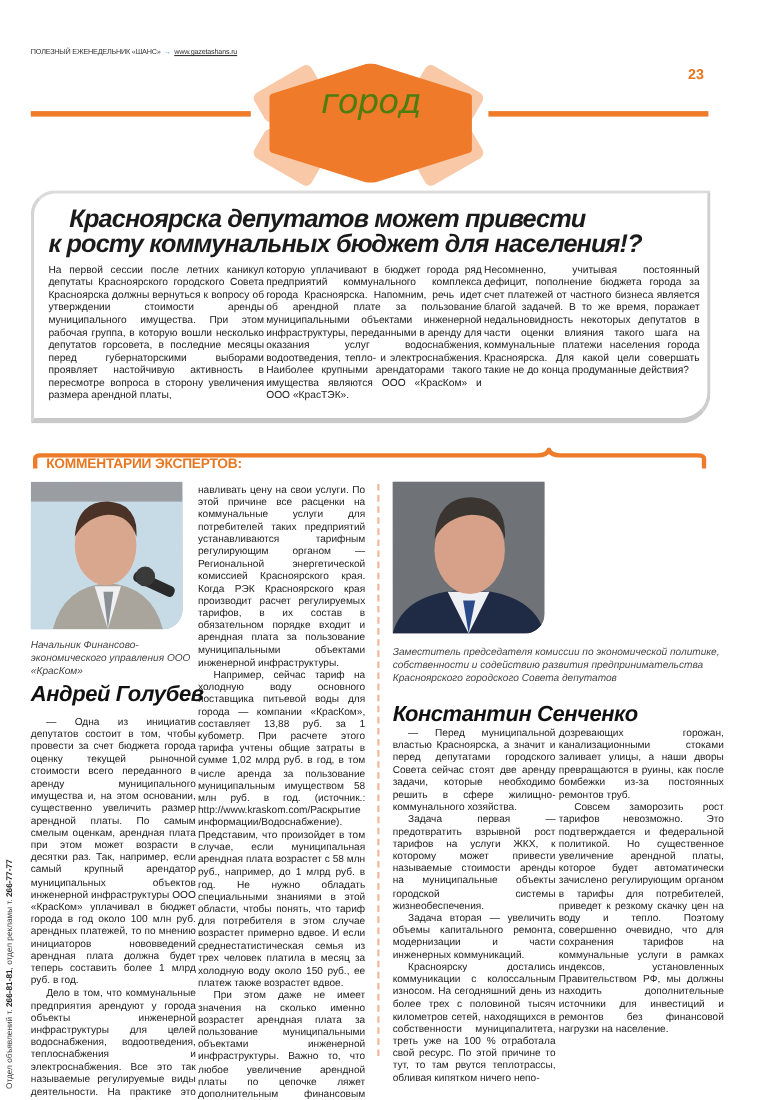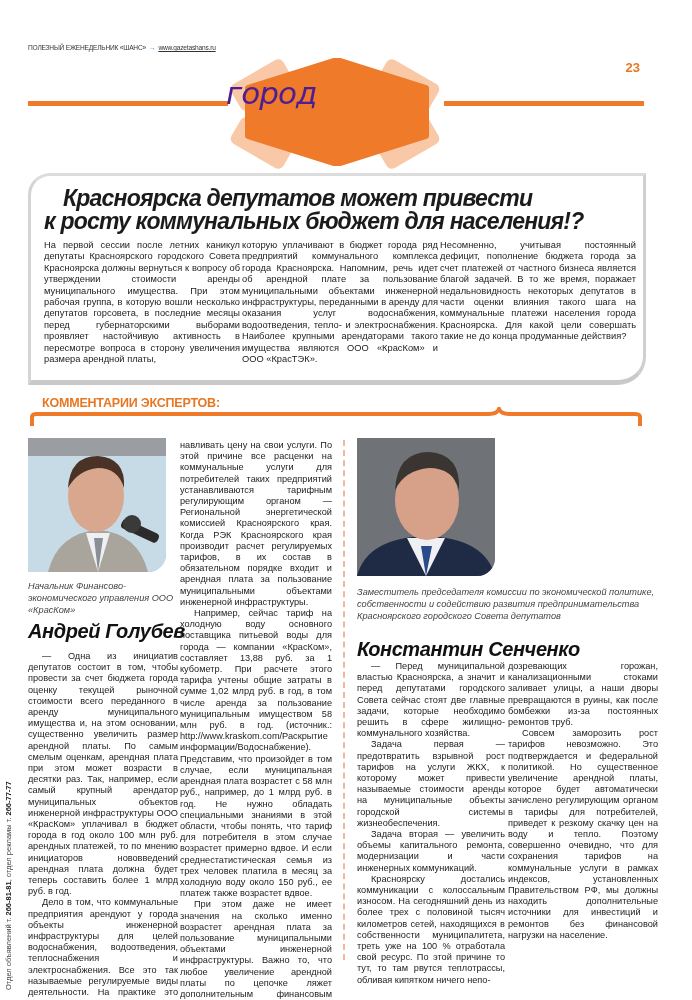--- a/index.html
+++ b/index.html
@@ -14,32 +14,32 @@
   .rule-left { position: absolute; left: 28px; top: 101px; width: 200px; height: 5px; background: #ee7a2a; }
   .rule-right { position: absolute; left: 444px; top: 101px; width: 200px; height: 5px; background: #ee7a2a; }
 
   .badge-wing { position: absolute; width: 60px; height: 30px; background: #f9c8a6; border-radius: 6px; }
   .w1 { left: 232px; top: 70px; transform: rotate(-30deg); }
   .w2 { left: 378px; top: 70px; transform: rotate(30deg); }
   .w3 { left: 232px; top: 128px; transform: rotate(30deg); }
   .w4 { left: 378px; top: 128px; transform: rotate(-30deg); }
   .badge { position: absolute; left: 226px; top: 58px; width: 222px; height: 108px; }
   .badge svg { position: absolute; left: 0; top: 0; }
-  .badge-text { position: absolute; left: 0; top: 22px; width: 222px; color: #4c1d95; font-style: italic; font-size: 31px; line-height: 27px; font-family: "DejaVu Sans", sans-serif; letter-spacing: -1px; }
+  .badge-text { position: absolute; left: 0; top: 22px; width: 222px; text-align: center; color: #4d7c0f; font-style: italic; font-size: 31px; line-height: 27px; font-family: "DejaVu Sans", sans-serif; letter-spacing: -1px; }
 
   .lead-box { position: absolute; left: 28px; top: 173px; width: 618px; height: 212px; border: 3px solid #d4d4d4; border-radius: 22px 0 28px 0; border-top-color: #dcdcdc; border-right-color: #cfcfcf; border-bottom: 5px solid #c9c9c9; }
   .headline { position: absolute; left: 44px; top: 187px; width: 580px; font-size: 23px; line-height: 23px; font-weight: bold; font-style: italic; color: #1b1b1b; letter-spacing: -0.8px; }
   .headline .l1 { display: block; padding-left: 19px; }
   .lead-col { position: absolute; top: 240px; font-size: 9.3px; line-height: 11.4px; text-align: justify; color: #222; }
   .lead-col.c1 { left: 44px; width: 196px; }
   .lead-col.c2 { left: 242px; width: 196px; }
   .lead-col.c3 { left: 440px; width: 196px; }
 
   .brace { position: absolute; left: 29px; top: 407px; width: 615px; height: 20px; }
-  .section-title { position: absolute; left: 42px; top: 396px; font-size: 12.5px; font-weight: bold; color: #e87722; letter-spacing: -0.2px; }
+  .section-title { position: absolute; left: 42px; top: 414px; font-size: 12.5px; font-weight: bold; color: #e87722; letter-spacing: -0.2px; }
 
   .photo { position: absolute; overflow: hidden; border-radius: 0 0 18px 0; }
   .photo.p1 { left: 28px; top: 438px; width: 138px; height: 134px; background: linear-gradient(160deg, #cfe0ea 0%, #b9cfdc 45%, #a6b2bc 100%); }
   .photo.p2 { left: 357px; top: 438px; width: 138px; height: 138px; background: linear-gradient(180deg, #5b5e62 0%, #7a7d82 60%, #8a8d92 100%); }
 
   .caption { position: absolute; font-style: italic; font-size: 9.2px; line-height: 12px; color: #444; }
   .caption.cap1 { left: 28px; top: 580px; width: 150px; }
   .caption.cap2 { left: 357px; top: 586px; width: 300px; }
   .expert-name { position: absolute; font-size: 20px; font-weight: bold; font-style: italic; color: #111; letter-spacing: -0.4px; }
   .expert-name.n1 { left: 28px; top: 620px; }
@@ -130,21 +130,21 @@
     <path d="M50 100 L69 138 L88 100 Z" fill="#eef0f3"></path>
     <path d="M64 108 L69 138 L75 108 Z" fill="#2b4a8a"></path>
     <ellipse cx="70" cy="62" rx="32" ry="40" fill="#d7a189"></ellipse>
     <path d="M38 52 Q40 14 72 14 Q104 16 102 52 Q96 30 72 30 Q48 32 38 52 Z" fill="#3a3530"></path>
   </svg>
 </div>
 <div class="caption cap2">Заместитель председателя комиссии по экономической политике, собственности и содействию развития предпринимательства Красноярского городского Совета депутатов</div>
 <div class="expert-name n2">Константин Сенченко</div>
 
 <div class="body-col b1">
-  <p>— Перед муниципальной властью Красноярска, а значит и перед депутатами городского Совета сейчас стоят две главные задачи, которые необходимо решить в сфере жилищно-коммунального хозяйства.</p>
+  <p>— Перед муниципальной властью Красноярска, а значит и перед депутатами городского Совета сейчас стоят две аренду задачи, которые необходимо решить в сфере жилищно-коммунального хозяйства.</p>
   <p>Задача первая — предотвратить взрывной рост тарифов на услуги ЖКХ, к которому может привести называемые стоимости аренды на муниципальные объекты городской системы жизнеобеспечения.</p>
   <p>Задача вторая — увеличить объемы капитального ремонта, модернизации и части инженерных коммуникаций.</p>
   <p>Красноярску достались коммуникации с колоссальным износом. На сегодняшний день из более трех с половиной тысяч километров сетей, находящихся в собственности муниципалитета, треть уже на 100 % отработала свой ресурс. По этой причине то тут, то там рвутся теплотрассы, обливая кипятком ничего непо-</p>
 </div>
 <div class="body-col b2">
   <p style="text-indent:0">дозревающих горожан, канализационными стоками заливает улицы, а наши дворы превращаются в руины, как после бомбежки из-за постоянных ремонтов труб.</p>
   <p>Совсем заморозить рост тарифов невозможно. Это подтверждается и федеральной политикой. Но существенное увеличение арендной платы, которое будет автоматически зачислено регулирующим органом в тарифы для потребителей, приведет к резкому скачку цен на воду и тепло. Поэтому совершенно очевидно, что для сохранения тарифов на коммунальные услуги в рамках индексов, установленных Правительством РФ, мы должны находить дополнительные источники для инвестиций и ремонтов без финансовой нагрузки на население.</p>
 </div>
 
 <div class="side-note">

